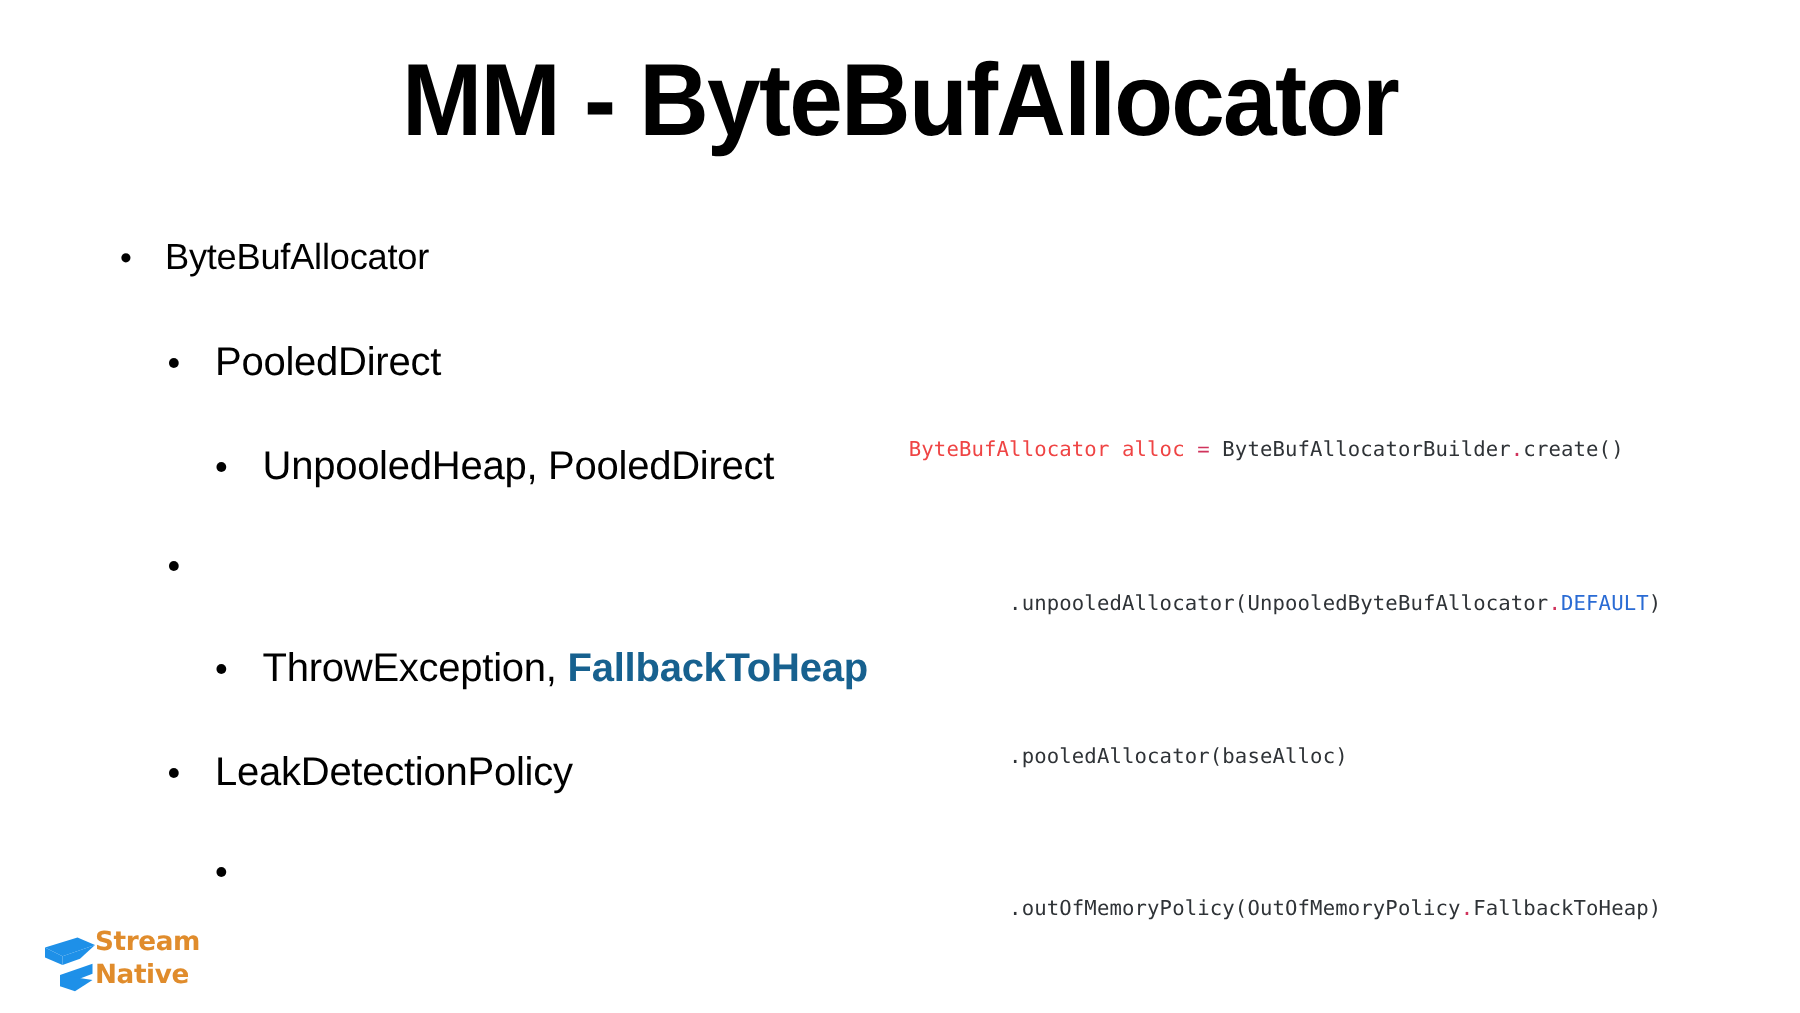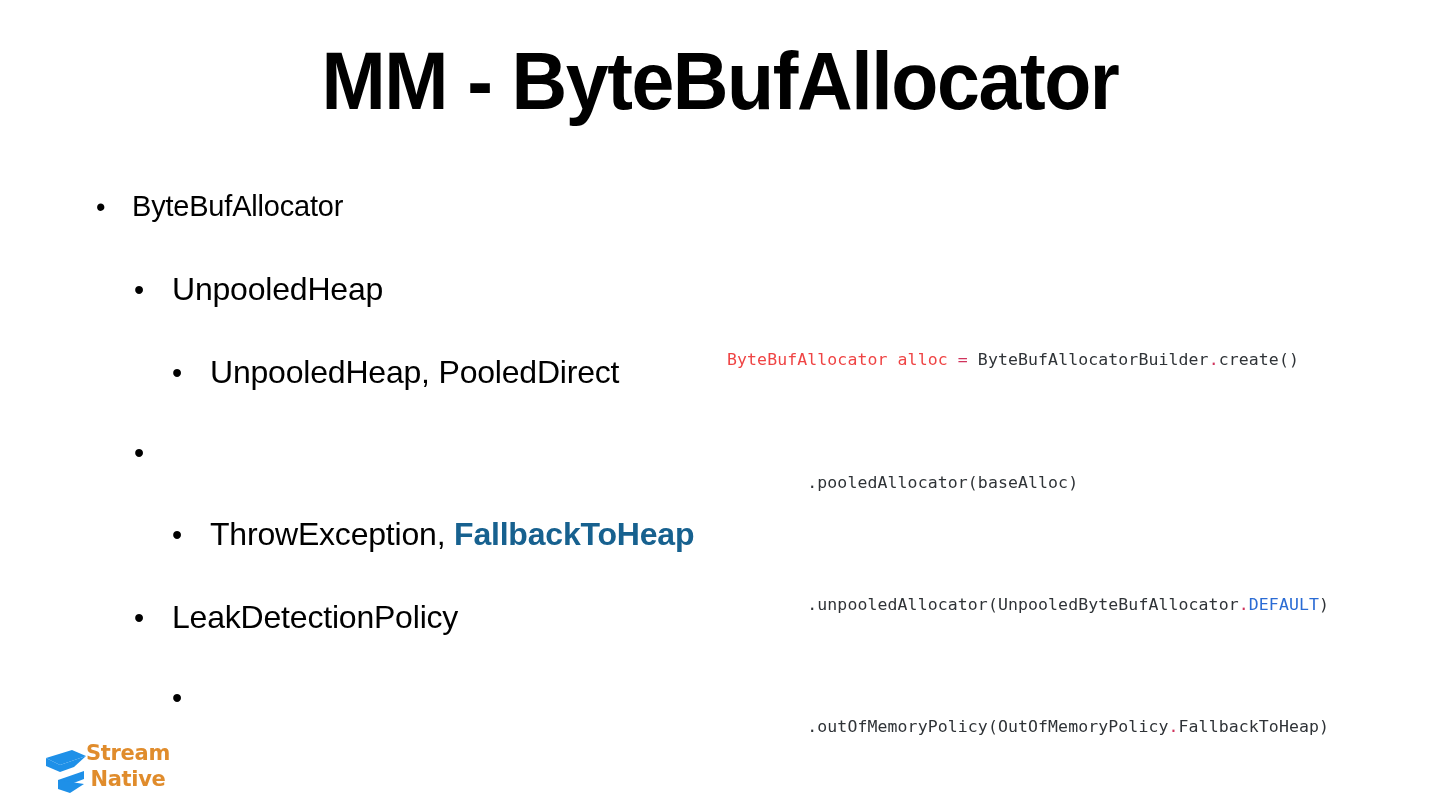--- a/index.html
+++ b/index.html
@@ -98,25 +98,24 @@
   }
   .code-line { white-space: pre; }
   .tok-op   { color: #d0335c; }
   .tok-dot  { color: #d0335c; }
   .tok-kw   { color: #2a6bd4; }
   .tok-plain{ color: #2f3337; }
 
   
   #logo {
     position: absolute;
-    left: 44px;
+    left: 34px;
     top: 740px;
     width: 135px;
     height: 58px;
-    text-align: center;
   }
   #logo-mark {
     position: absolute;
     left: 0;
     top: 4px;
     width: 44px;
     height: 50px;
   }
   #logo-wordmark {
     position: absolute;
@@ -137,21 +136,21 @@
 
 <div id="outline">
 
   <div class="bullet-row lvl1">
     <span class="bullet-dot">•</span>
     <span class="bullet-text">ByteBufAllocator</span>
   </div>
 
   <div class="bullet-row lvl2">
     <span class="bullet-dot">•</span>
-    <span class="bullet-text">UnpooledHeap</span>
+    <span class="bullet-text">PooledDirect</span>
   </div>
 
   <div class="bullet-row lvl3">
     <span class="bullet-dot">•</span>
     <span class="bullet-text">UnpooledHeap, PooledDirect</span>
   </div>
 
   <div class="bullet-row lvl2">
     <span class="bullet-dot">•</span>
   </div>
@@ -168,23 +167,23 @@
 
   <div class="bullet-row lvl3">
     <span class="bullet-dot">•</span>
   </div>
 
 </div>
 
 <div id="code-block">
   <div class="code-line"><span class="tok-plain" style="color: #ef4444;">ByteBufAllocator alloc </span><span class="tok-op" style="color: rgb(208, 51, 92);">=</span><span class="tok-plain" style="color: rgb(47, 51, 55);"> ByteBufAllocatorBuilder</span><span class="tok-dot" style="color: rgb(208, 51, 92);">.</span><span class="tok-plain" style="color: rgb(47, 51, 55);">create()</span></div>
 
+  <div class="code-line"><span class="tok-plain" style="color: rgb(47, 51, 55);">        .unpooledAllocator(UnpooledByteBufAllocator</span><span class="tok-dot" style="color: rgb(208, 51, 92);">.</span><span class="tok-kw" style="color: rgb(42, 107, 212);">DEFAULT</span><span class="tok-plain" style="color: rgb(47, 51, 55);">)</span></div>
+
   <div class="code-line"><span class="tok-plain" style="color: rgb(47, 51, 55);">        .pooledAllocator(baseAlloc)</span></div>
-
-  <div class="code-line"><span class="tok-plain" style="color: rgb(47, 51, 55);">        .unpooledAllocator(UnpooledByteBufAllocator</span><span class="tok-dot" style="color: rgb(208, 51, 92);">.</span><span class="tok-kw" style="color: rgb(42, 107, 212);">DEFAULT</span><span class="tok-plain" style="color: rgb(47, 51, 55);">)</span></div>
 
   <div class="code-line"><span class="tok-plain" style="color: rgb(47, 51, 55);">        .outOfMemoryPolicy(OutOfMemoryPolicy</span><span class="tok-dot" style="color: rgb(208, 51, 92);">.</span><span class="tok-plain" style="color: rgb(47, 51, 55); text-align: right;">FallbackToHeap)</span></div>
 
   
 
   
 
   
 
   

